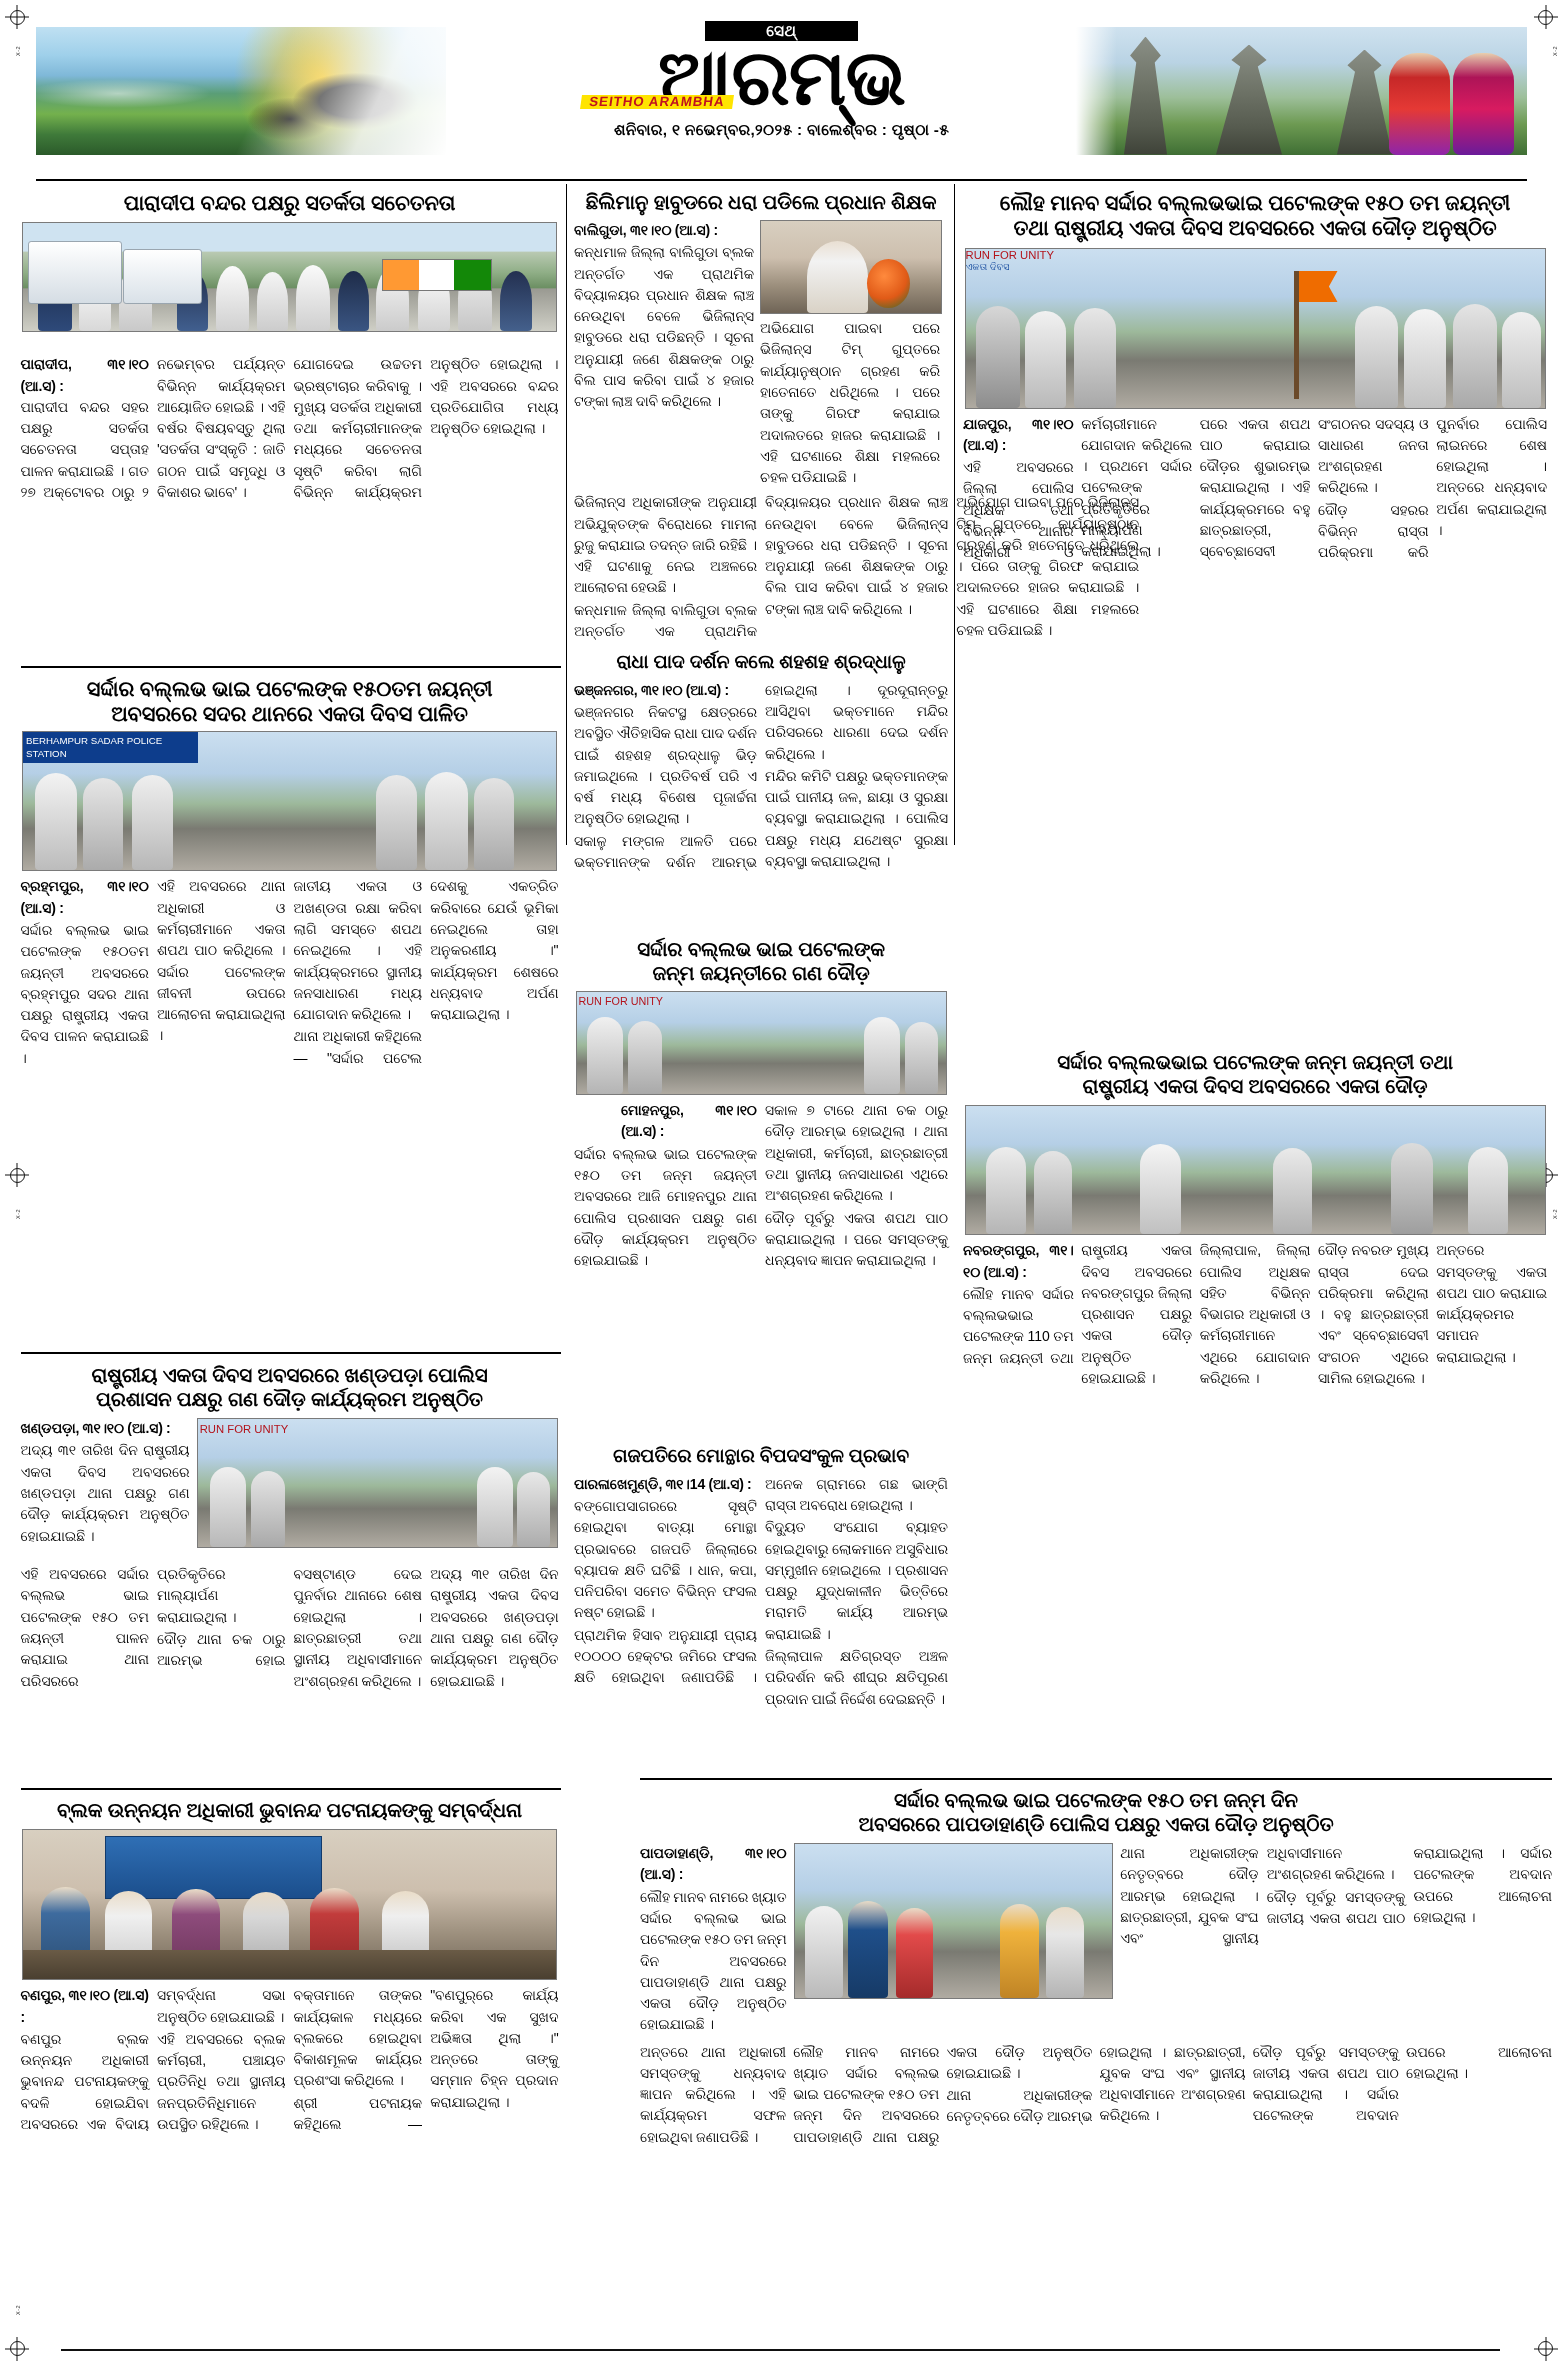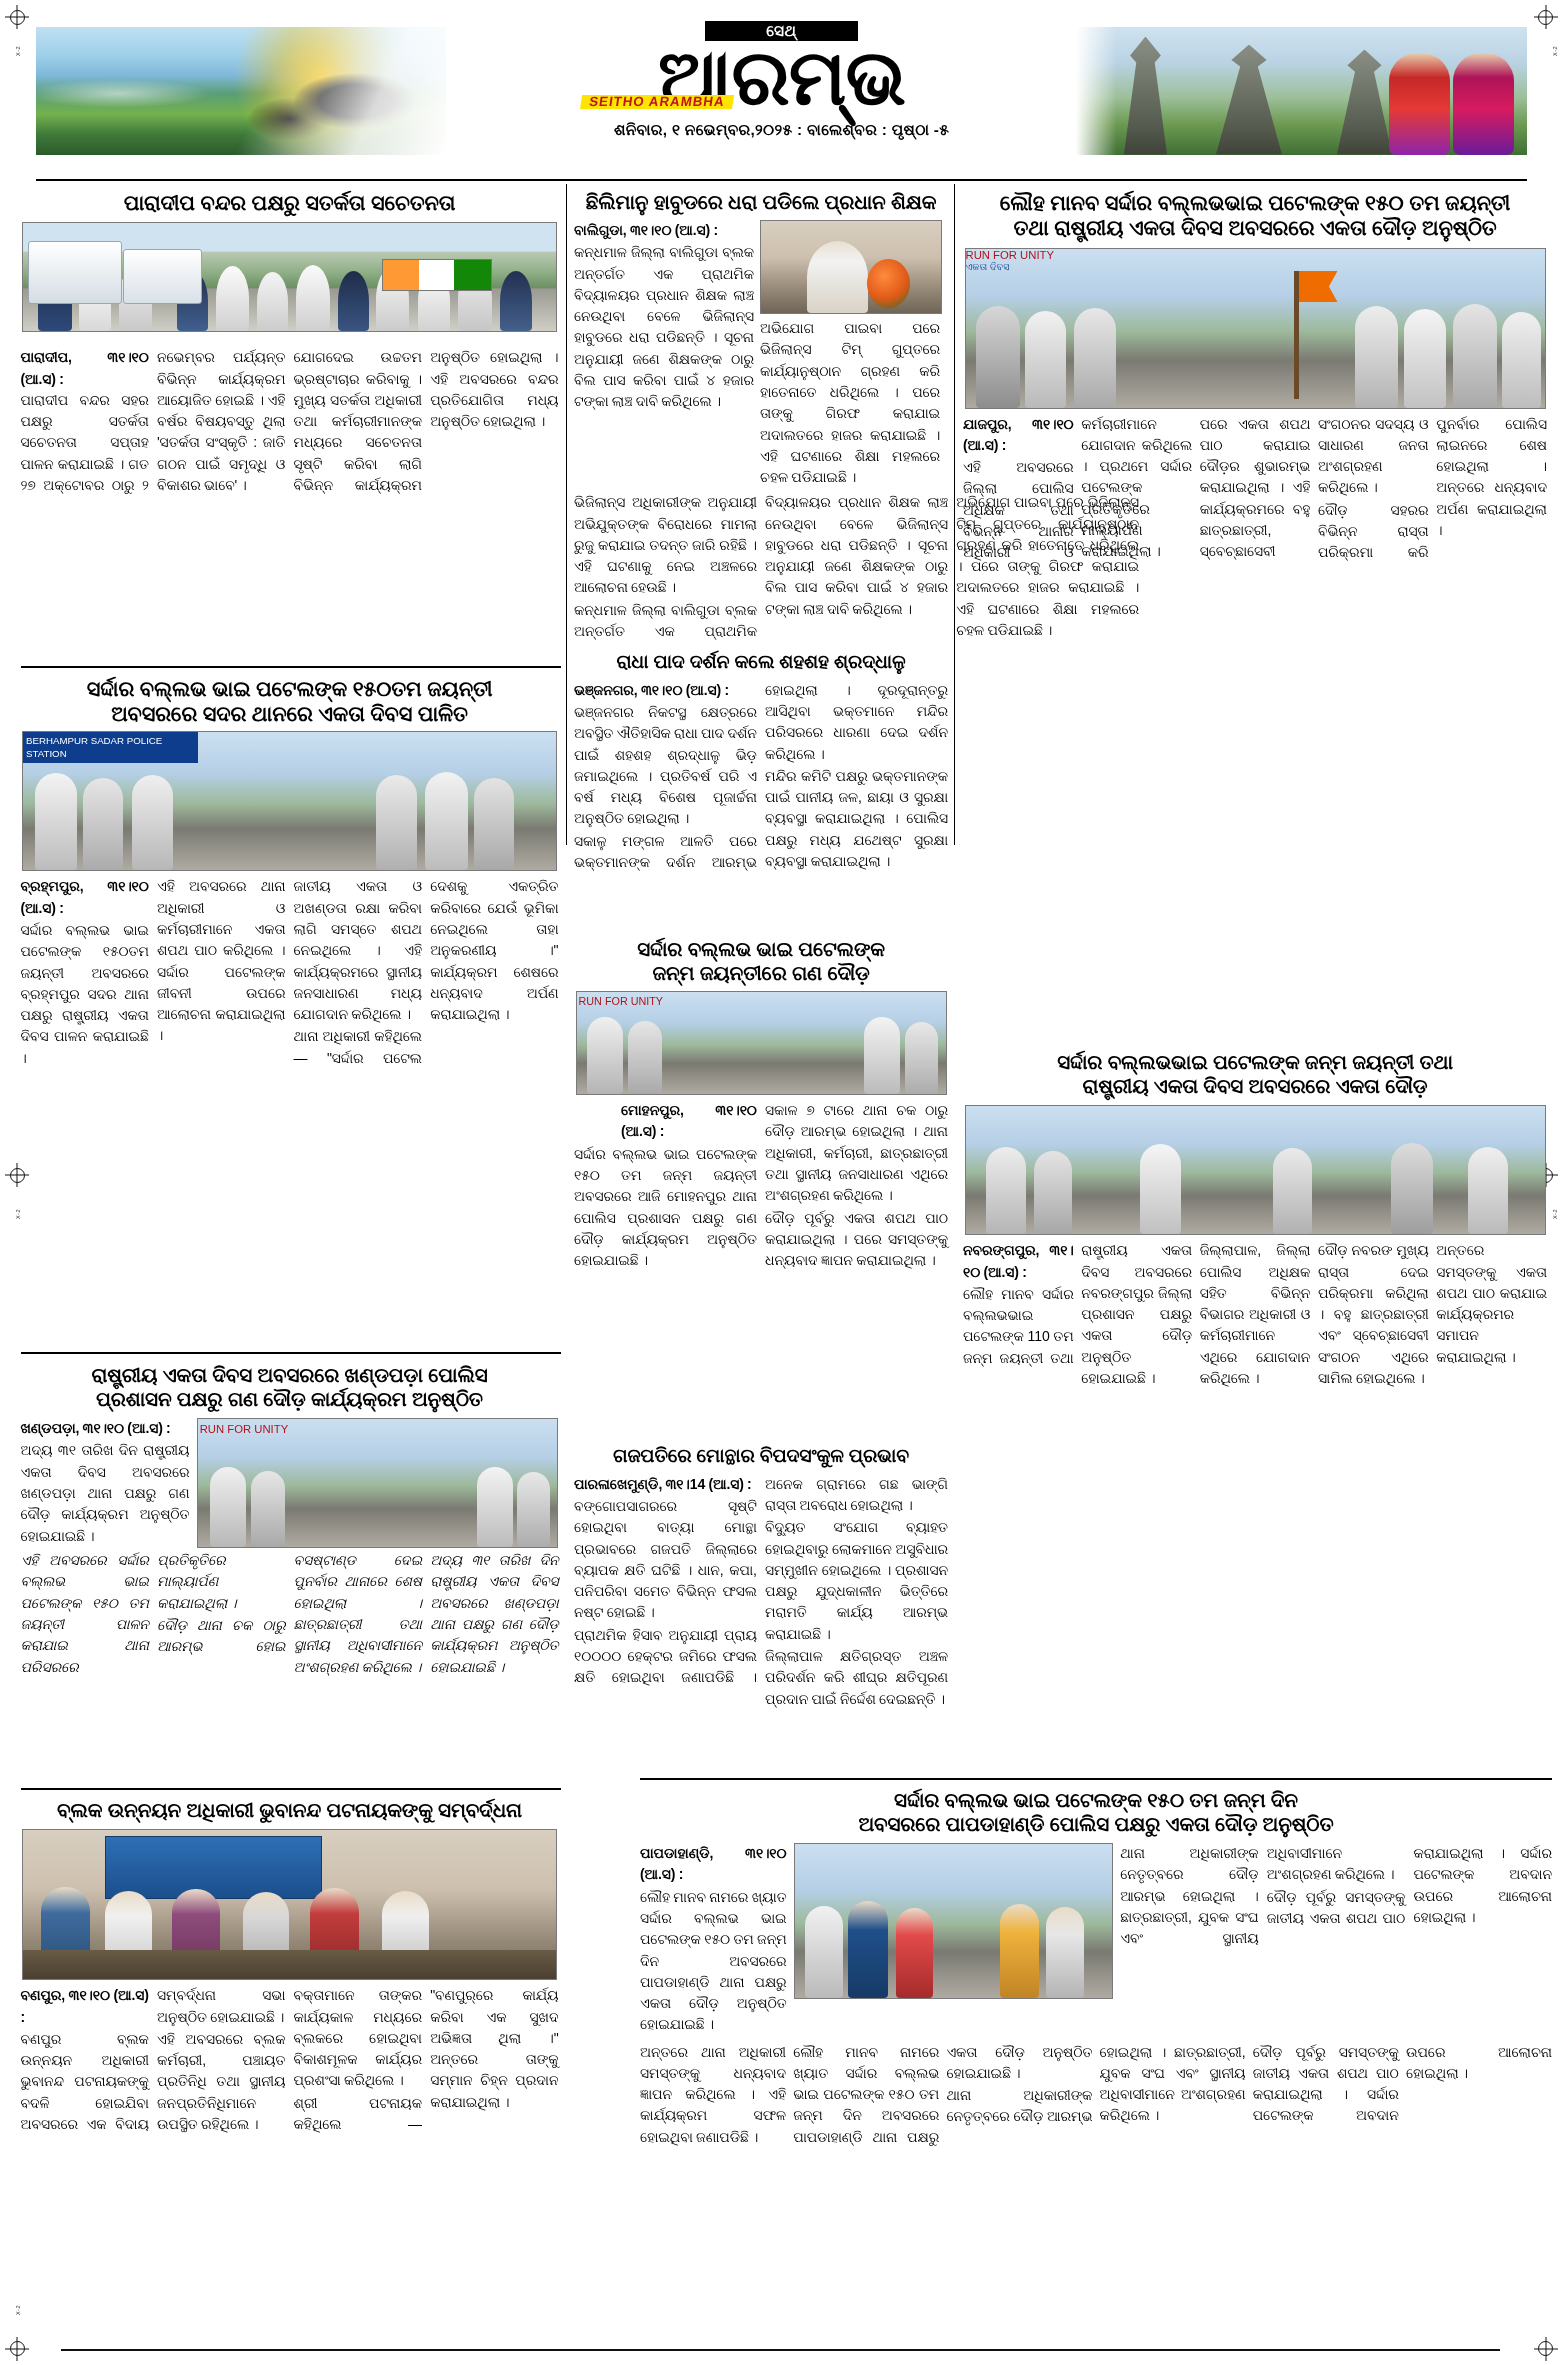--- a/index.html
+++ b/index.html
@@ -179,21 +179,21 @@
       <div class="person" style="left:273px;width:34px;height:66px;background:linear-gradient(#fafafa,#cfcfcf);"></div>
       <div class="person" style="left:315px;width:31px;height:60px;background:linear-gradient(#1e2c49,#3a5582);"></div>
       <div class="person" style="left:353px;width:33px;height:64px;background:linear-gradient(#f7f7f7,#cbcbcb);"></div>
       <div class="person" style="left:395px;width:32px;height:61px;background:linear-gradient(#fbfbfb,#d2d2d2);"></div>
       <div class="person" style="left:435px;width:34px;height:65px;background:linear-gradient(#eeeeee,#c6c6c6);"></div>
       <div class="person" style="left:477px;width:32px;height:60px;background:linear-gradient(#233050,#44608c);"></div>
       <div style="position:absolute;left:5.1px;top:17.4px;width:92px;height:61px;background:linear-gradient(#ffffff,#d5dde4);border:0.5px solid #9aa6b0;border-radius:3.1px;"></div>
       <div style="position:absolute;left:100px;top:25.6px;width:77px;height:53px;background:linear-gradient(#ffffff,#d9e1e8);border:0.5px solid #9aa6b0;border-radius:3.1px;"></div>
       <div style="position:absolute;left:359px;top:36px;width:108px;height:30px;background:linear-gradient(90deg,#ff9933 0%,#ff9933 33%,#ffffff 33%,#ffffff 66%,#138808 66%,#138808 100%);border:0.5px solid #777;"></div>
     </div>
-    <div class="body multi4" style="margin-top:15px;height:328px;">
+    <div class="body multi4" style="margin-top:22px;height:328px;">
       <p style="font-weight:bold;display:inline;">ପାରାଦୀପ, ୩୧।୧୦ (ଆ.ସ) :</p>
       <p>ପାରାଦୀପ ବନ୍ଦର ସହର ପକ୍ଷରୁ ସତର୍କତା ସଚେତନତା ସପ୍ତାହ ପାଳନ କରାଯାଇଛି । ଗତ ୨୭ ଅକ୍ଟୋବର ଠାରୁ ୨ ନଭେମ୍ବର ପର୍ଯ୍ୟନ୍ତ ବିଭିନ୍ନ କାର୍ଯ୍ୟକ୍ରମ ଆୟୋଜିତ ହୋଇଛି । ଏହି ବର୍ଷର ବିଷୟବସ୍ତୁ ଥିଲା 'ସତର୍କତା ସଂସ୍କୃତି : ଜାତି ଗଠନ ପାଇଁ ସମୃଦ୍ଧି ଓ ବିକାଶର ଭାବେ' ।</p>
       <p>ଯୋଗଦେଇ ଉଚ୍ଚତମ ଭ୍ରଷ୍ଟାଚାର କରିବାକୁ । ମୁଖ୍ୟ ସତର୍କତା ଅଧିକାରୀ ତଥା କର୍ମଚାରୀମାନଙ୍କ ମଧ୍ୟରେ ସଚେତନତା ସୃଷ୍ଟି କରିବା ଲାଗି ବିଭିନ୍ନ କାର୍ଯ୍ୟକ୍ରମ ଅନୁଷ୍ଠିତ ହୋଇଥିଲା । ଏହି ଅବସରରେ ବନ୍ଦର ପ୍ରତିଯୋଗିତା ମଧ୍ୟ ଅନୁଷ୍ଠିତ ହୋଇଥିଲା ।</p>
     </div>
   </div>
 
   <div class="col" style="left:574px;top:190px;width:374px;">
     <div class="hl hl-2">ଛିଲିମାନୁ ହାବୁଡରେ ଧରା ପଡିଲେ ପ୍ରଧାନ ଶିକ୍ଷକ</div>
     <div style="margin-top:6.1px;display:flex;gap:6.1px;">
       <div class="body" style="width:180px;">
@@ -331,21 +331,21 @@
       <div class="photo ph-street" style="width:359px;height:128px;">
         <div style="position:absolute;left:12.3px;bottom:0;width:36px;height:80px;border-radius:18.4px 18.4px 4.1px 4.1px;background:linear-gradient(#f0f0f0,#b8b8b8);"></div>
         <div style="position:absolute;left:53px;bottom:0;width:34px;height:76px;border-radius:17.4px 17.4px 4.1px 4.1px;background:linear-gradient(#e6e6e6,#a9a9a9);"></div>
         <div style="position:absolute;left:279px;bottom:0;width:36px;height:80px;border-radius:18.4px 18.4px 4.1px 4.1px;background:linear-gradient(#f3f3f3,#bcbcbc);"></div>
         <div style="position:absolute;left:319px;bottom:0;width:33px;height:75px;border-radius:17.4px 17.4px 4.1px 4.1px;background:linear-gradient(#e8e8e8,#acacac);"></div>
         <div class="banner" style="top:38px;width:169px;font-size:11.3px;color:#b3141c;padding:3.6px 2px;">
           <span>RUN FOR UNITY</span>
         </div>
       </div>
     </div>
-    <div class="body multi4" style="margin-top:2px;height:236px;font-style:italic;">
+    <div class="body multi4" style="margin-top:16px;height:236px;">
       <p>ଏହି ଅବସରରେ ସର୍ଦ୍ଦାର ବଲ୍ଲଭ ଭାଇ ପଟେଲଙ୍କ ୧୫୦ ତମ ଜୟନ୍ତୀ ପାଳନ କରାଯାଇ ଥାନା ପରିସରରେ ପ୍ରତିକୃତିରେ ମାଲ୍ୟାର୍ପଣ କରାଯାଇଥିଲା ।</p>
       <p>ଦୌଡ଼ ଥାନା ଚକ ଠାରୁ ଆରମ୍ଭ ହୋଇ ବସଷ୍ଟାଣ୍ଡ ଦେଇ ପୁନର୍ବାର ଥାନାରେ ଶେଷ ହୋଇଥିଲା । ଛାତ୍ରଛାତ୍ରୀ ତଥା ସ୍ଥାନୀୟ ଅଧିବାସୀମାନେ ଅଂଶଗ୍ରହଣ କରିଥିଲେ ।</p>
       <p>ଅଦ୍ୟ ୩୧ ତାରିଖ ଦିନ ରାଷ୍ଟ୍ରୀୟ ଏକତା ଦିବସ ଅବସରରେ ଖଣ୍ଡପଡ଼ା ଥାନା ପକ୍ଷରୁ ଗଣ ଦୌଡ଼ କାର୍ଯ୍ୟକ୍ରମ ଅନୁଷ୍ଠିତ ହୋଇଯାଇଛି ।</p>
     </div>
   </div>
 
   <div class="col" style="left:574px;top:1445px;width:374px;">
     <div class="hl hl-3">ଗଜପତିରେ ମୋନ୍ଥାର ବିପଦସଂକୁଳ ପ୍ରଭାବ</div>
     <div class="body multi2" style="margin-top:6.1px;height:287px;">
       <p style="font-weight:bold;">ପାରଳାଖେମୁଣ୍ଡି, ୩୧।14 (ଆ.ସ) :</p>

